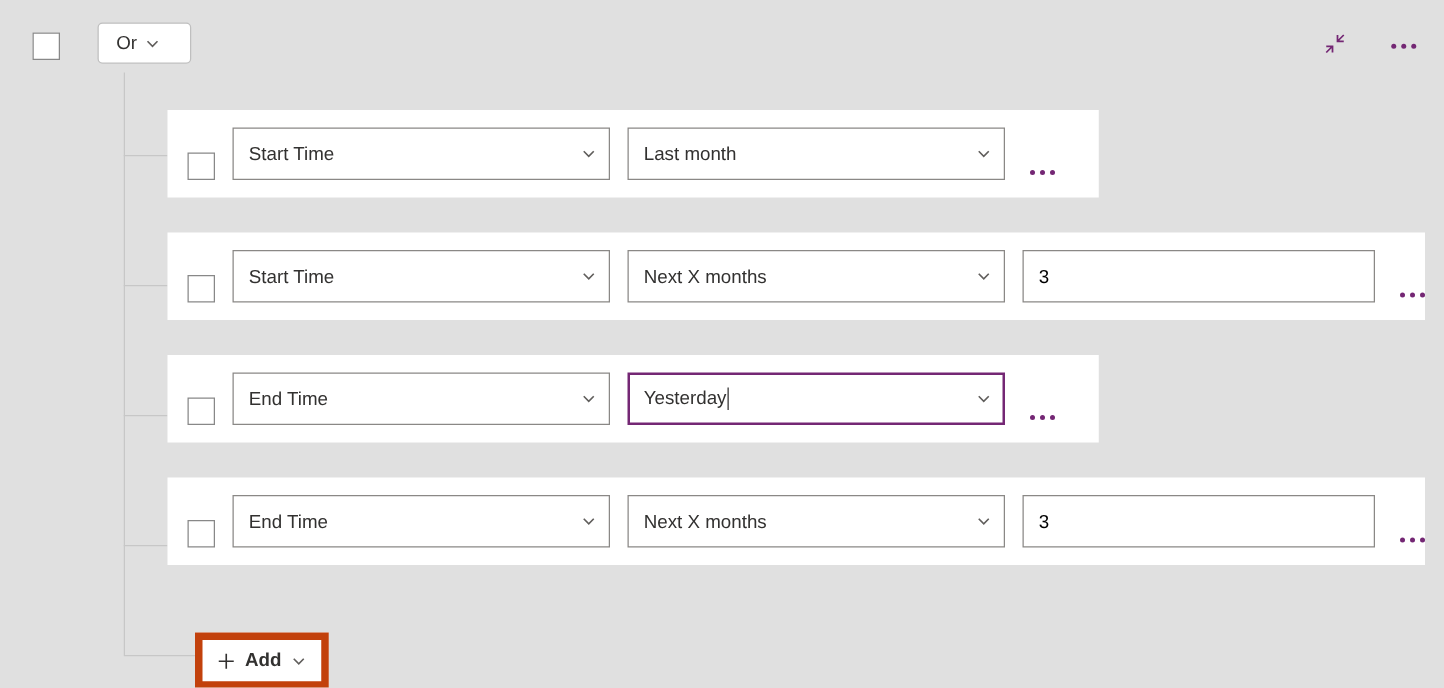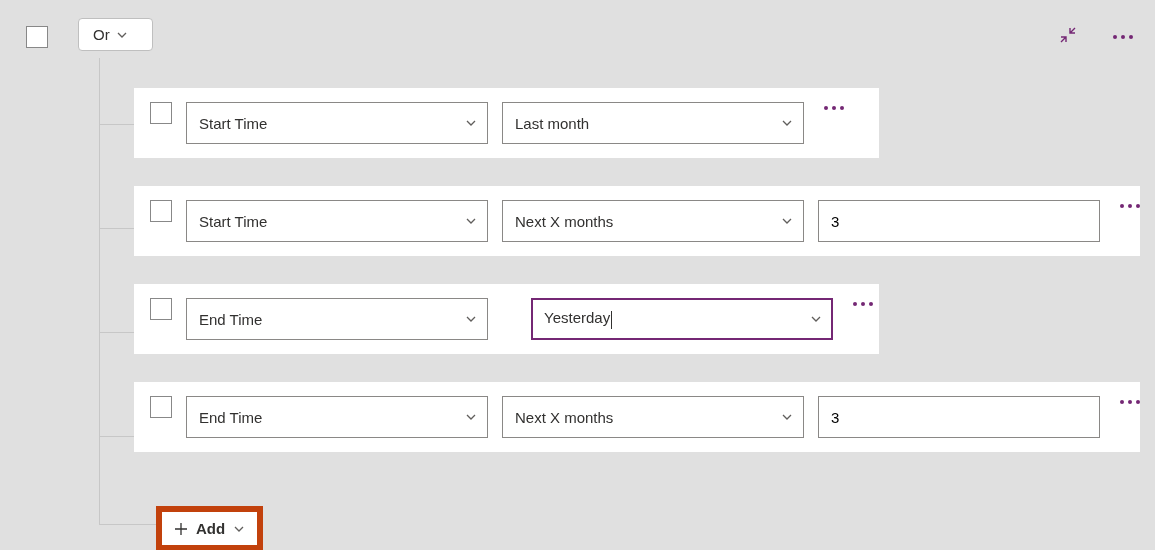--- a/index.html
+++ b/index.html
@@ -92,21 +92,21 @@
     
     .rows {
       position: absolute;
       left: 134px;
       top: 88px;
       width: 1006px;
     }
     .row {
       background: #fff;
       display: flex;
-      align-items: flex-start;
+      align-items: flex-end;
       padding: 14px 16px;
       gap: 14px;
       margin-bottom: 28px;
     }
     .row .chk {
       width: 22px;
       height: 22px;
       border: 1px solid #888;
       background: #fff;
       cursor: pointer;
@@ -126,21 +126,20 @@
       width: 302px;
       flex: 0 0 302px;
     }
     .field-select.operator {
       width: 302px;
       flex: 0 0 302px;
     }
     .field-select.operator.active {
       border: 2px solid #742774;
       padding: 0 9px 0 11px;
-      margin-left: 29px;
     }
     .field-select .chev {
       color: #605e5c;
     }
     .value-input {
       height: 42px;
       border: 1px solid #8a8886;
       background: #fff;
       padding: 0 12px;
       font-size: 15px;

